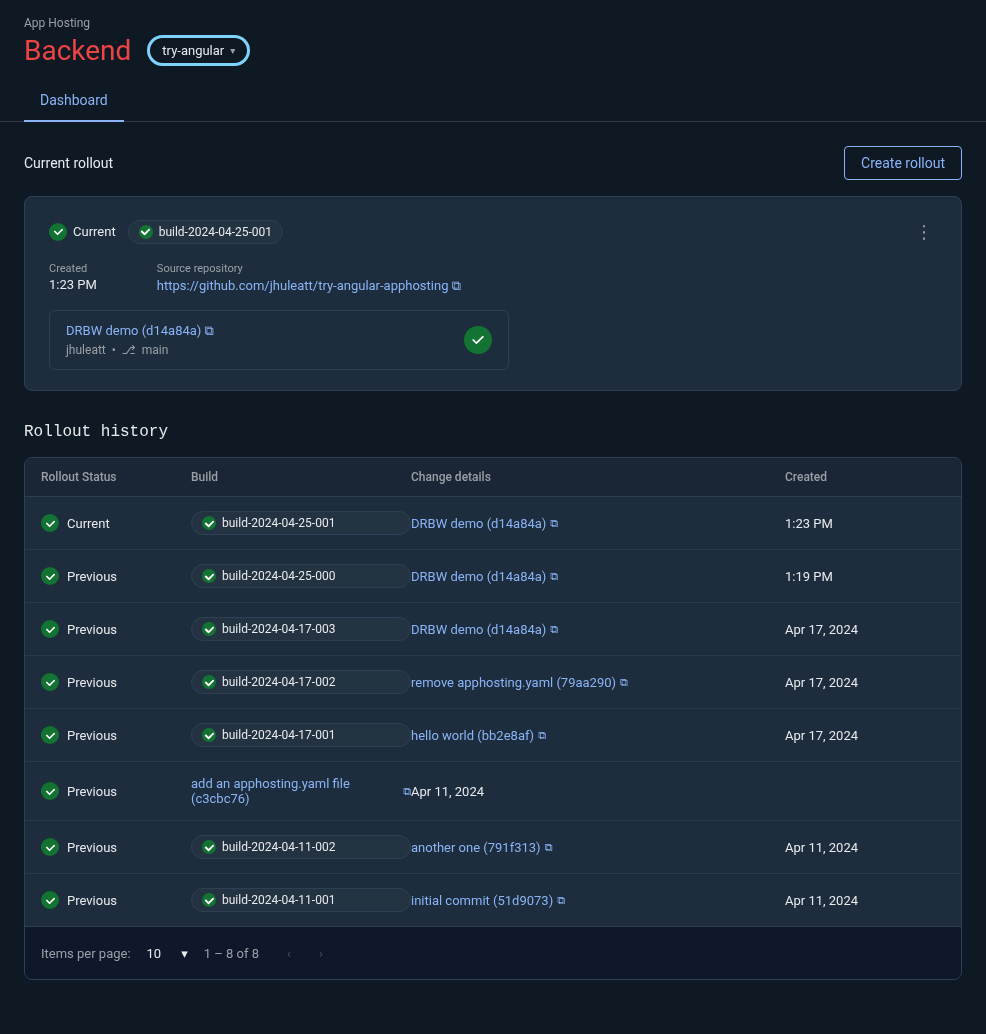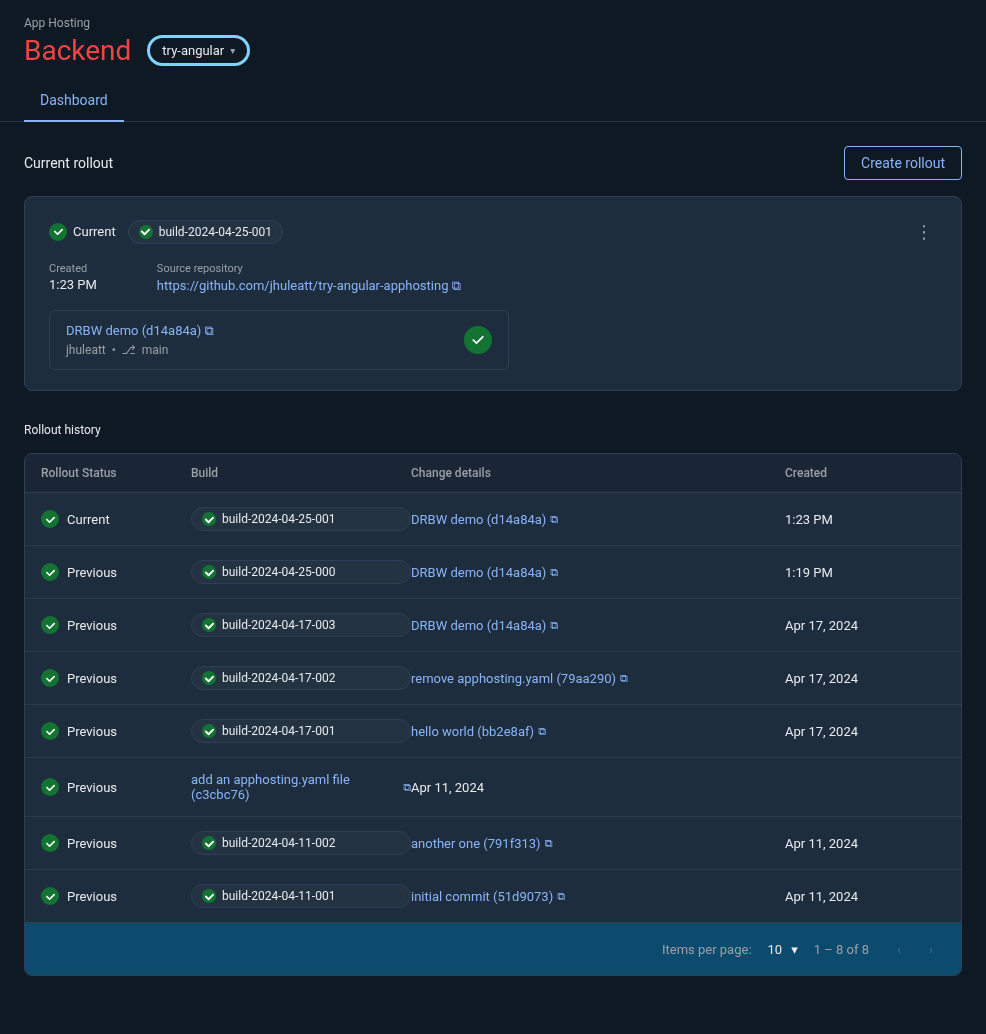--- a/index.html
+++ b/index.html
@@ -187,23 +187,24 @@
       height: 28px;
       border-radius: 50%;
       background: #137333;
       display: flex;
       align-items: center;
       justify-content: center;
       flex-shrink: 0;
     }
     
     .rollout-history-title {
-      font-size: 12px;
+      font-size: 16px;
       color: #e8eaed;
       margin-bottom: 16px;
+      font-family: Liberation Mono, monospace;
     }
     .history-table {
       background: #1e2d3d;
       border: 1px solid #2d4055;
       border-radius: 8px;
       overflow: hidden;
     }
     .table-header {
       display: grid;
       grid-template-columns: 150px 220px 1fr 160px;
@@ -238,33 +239,32 @@
       color: #8ab4f8;
       text-decoration: none;
       display: flex;
       align-items: center;
       gap: 4px;
       font-size: 13px;
     }
     .pagination {
       display: flex;
       align-items: center;
-      justify-content: flex-end;
       gap: 16px;
       padding: 12px 16px;
-      background: #0c4a6e;
+      background: #0f172a;
       border-top: 1px solid #2d4055;
       font-size: 13px;
       color: #9aa0a6;
     }
     .pagination-label { color: #9aa0a6; }
     .per-page-select {
       display: flex;
       align-items: center;
-      gap: 9px;
+      gap: 20px;
       cursor: pointer;
       color: #e8eaed;
     }
     .pagination-nav {
       display: flex;
       gap: 4px;
     }
     .nav-btn {
       width: 28px;
       height: 28px;

